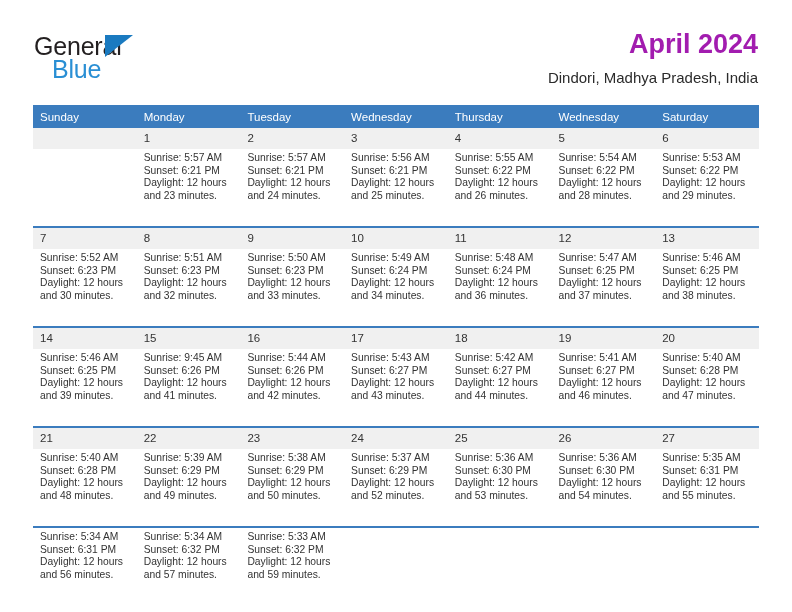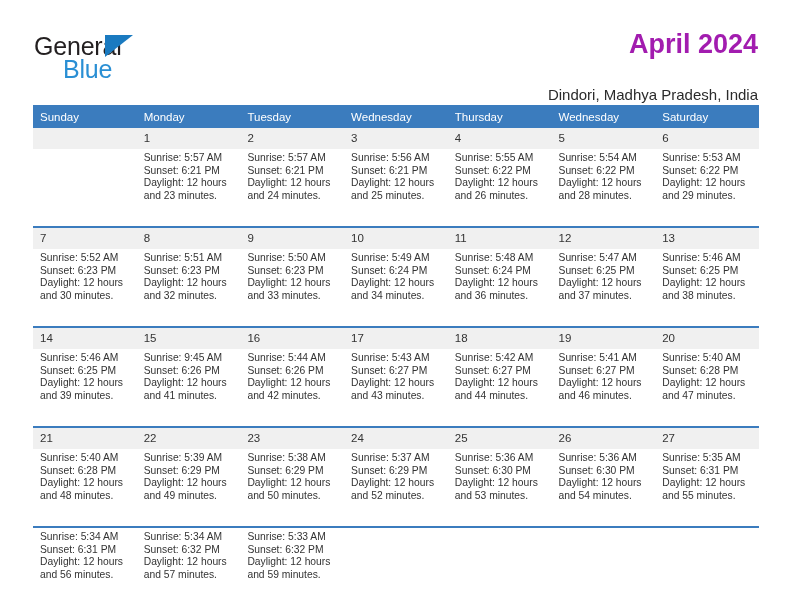--- a/index.html
+++ b/index.html
@@ -47,21 +47,21 @@
   .logo-tri {
     position: absolute;
     left: 71px;
     top: 3px;
     width: 0; height: 0;
     border-left: 28px solid #1a7ac0;
     border-bottom: 22px solid transparent;
   }
   .logo-blue {
     position: absolute;
-    left: 29px;
+    left: 18px;
     top: 23px;
     font-size: 25px;
     letter-spacing: -0.2px;
     color: #2a8fd4;
     font-family: "Liberation Sans", sans-serif;
   }
 
   .title-block {
     position: absolute;
     right: 34px;
@@ -69,21 +69,21 @@
     text-align: right;
   }
   .cal-title {
     font-size: 27px;
     color: #a21caf;
     font-weight: bold;
     line-height: 32px;
     white-space: nowrap;
   }
   .cal-subtitle {
-    margin-top: 26px;
+    margin-top: 9px;
     font-size: 15px;
     color: #2b2b2b;
     white-space: nowrap;
   }
 
   
   .cal {
     position: absolute;
     left: 33px;
     top: 105px;

